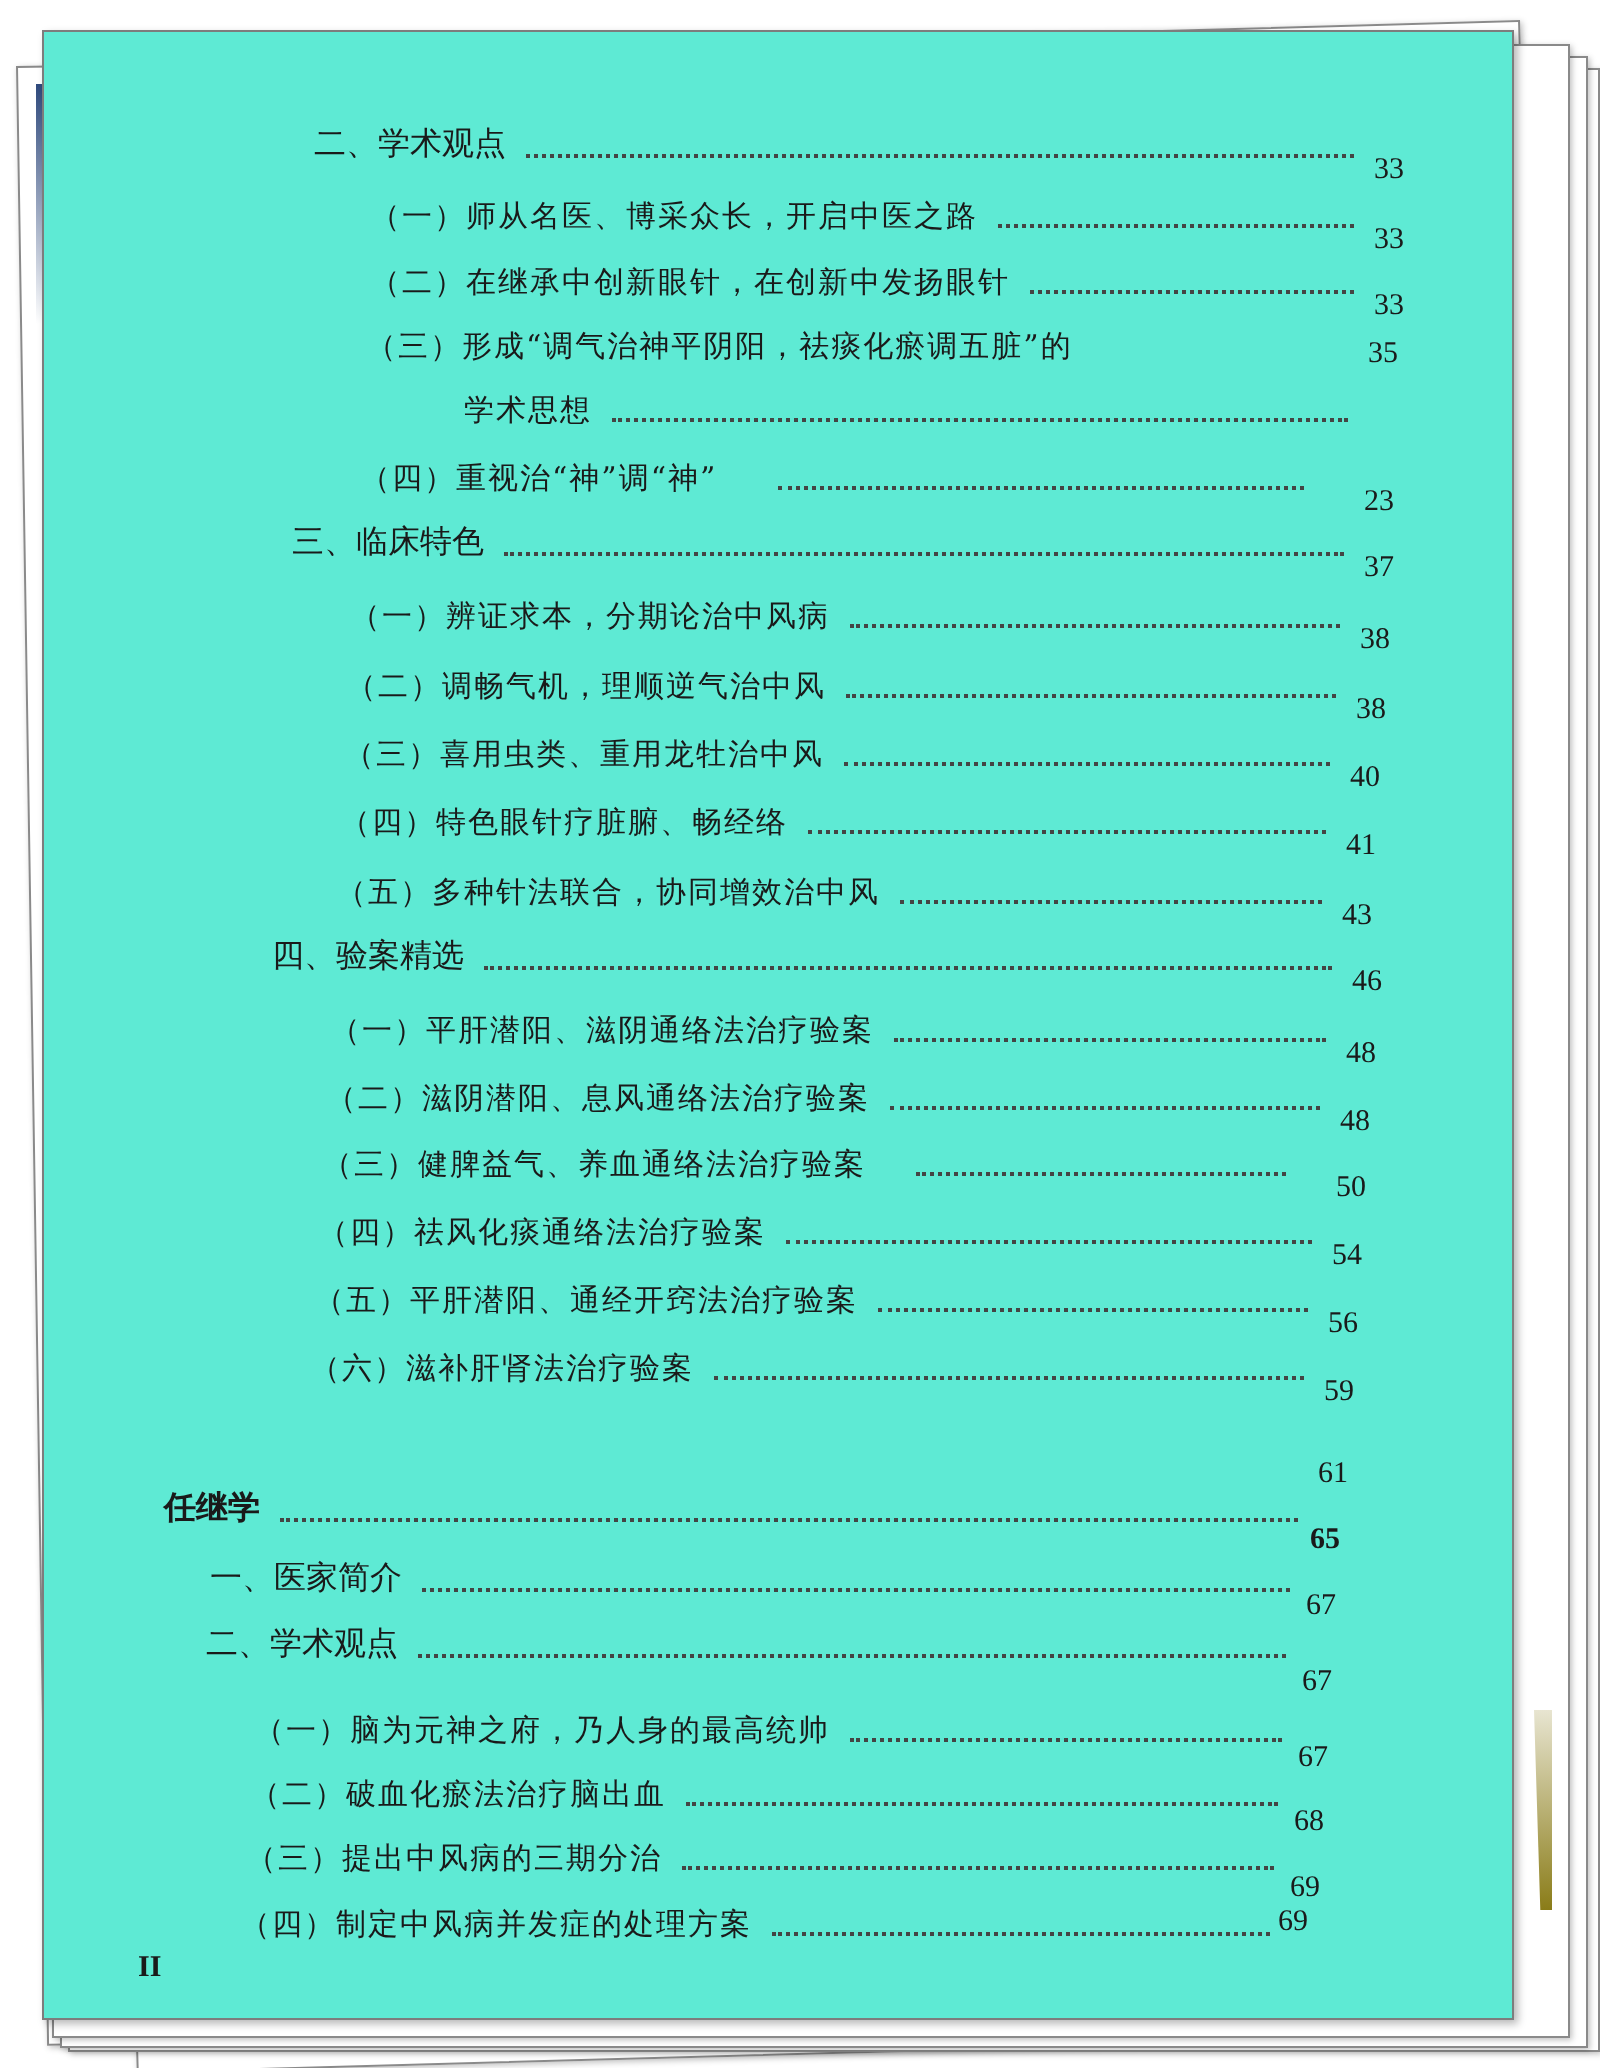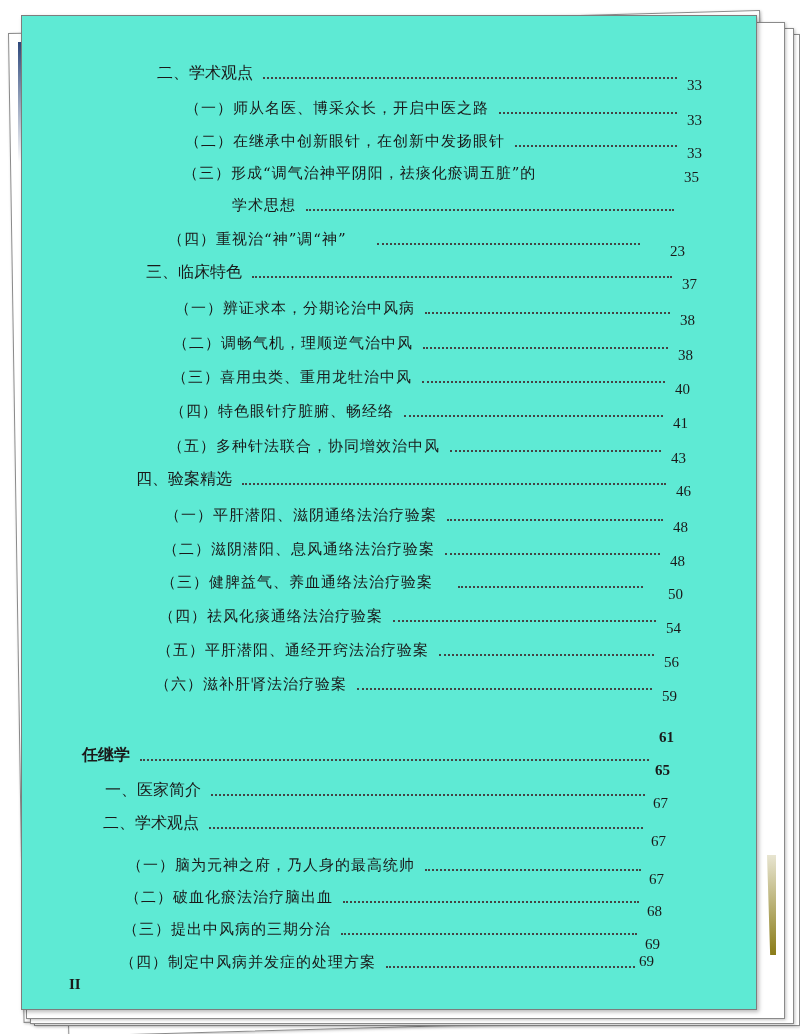--- a/index.html
+++ b/index.html
@@ -88,21 +88,21 @@
       <span class="page-num">33</span>
     </div>
 
     <div class="cont" style="left:161px; top:148px;">（三）形成“调气治神平阴阳，祛痰化瘀调五脏”的</div>
     <div class="row" style="left:210px; top:180px; width:467px;">
       <span class="label">学术思想</span>
       <span class="dots"></span>
       <span class="page-num" style="top:-28px">35</span>
     </div>
 
-    <div class="row" style="left:146px; top:214px; width:517px;gap:20px;">
+    <div class="row" style="left:158px; top:214px; width:517px;gap:20px;">
       <span class="label">（四）重视治“神”调“神”</span>
       <span class="dots"></span>
       <span class="page-num">23</span>
     </div>
 
     <div class="row lvl1" style="left:124px; top:247px; width:551px;">
       <span class="label">三、临床特色</span>
       <span class="dots"></span>
       <span class="page-num">37</span>
     </div>
@@ -175,21 +175,21 @@
 
     <div class="row" style="left:133px; top:659px; width:522px;">
       <span class="label">（六）滋补肝肾法治疗验案</span>
       <span class="dots"></span>
       <span class="page-num">59</span>
     </div>
 
     <div class="row author" style="left:60px; top:730px; width:592px;">
       <span class="label">任继学</span>
       <span class="dots"></span>
-      <span class="page-num" style="top:-18px; font-weight:bold">61</span>
+      <span class="page-num" style="top:-18px; font-weight:normal">61</span>
     </div>
     <div class="row lvl1" style="left:83px; top:765px; width:565px;">
       <span class="label">一、医家简介</span>
       <span class="dots"></span>
       <span class="page-num" style="top:-20px; font-weight:bold">65</span>
     </div>
 
     <div class="row lvl1" style="left:81px; top:798px; width:565px;">
       <span class="label">二、学术观点</span>
       <span class="dots"></span>

